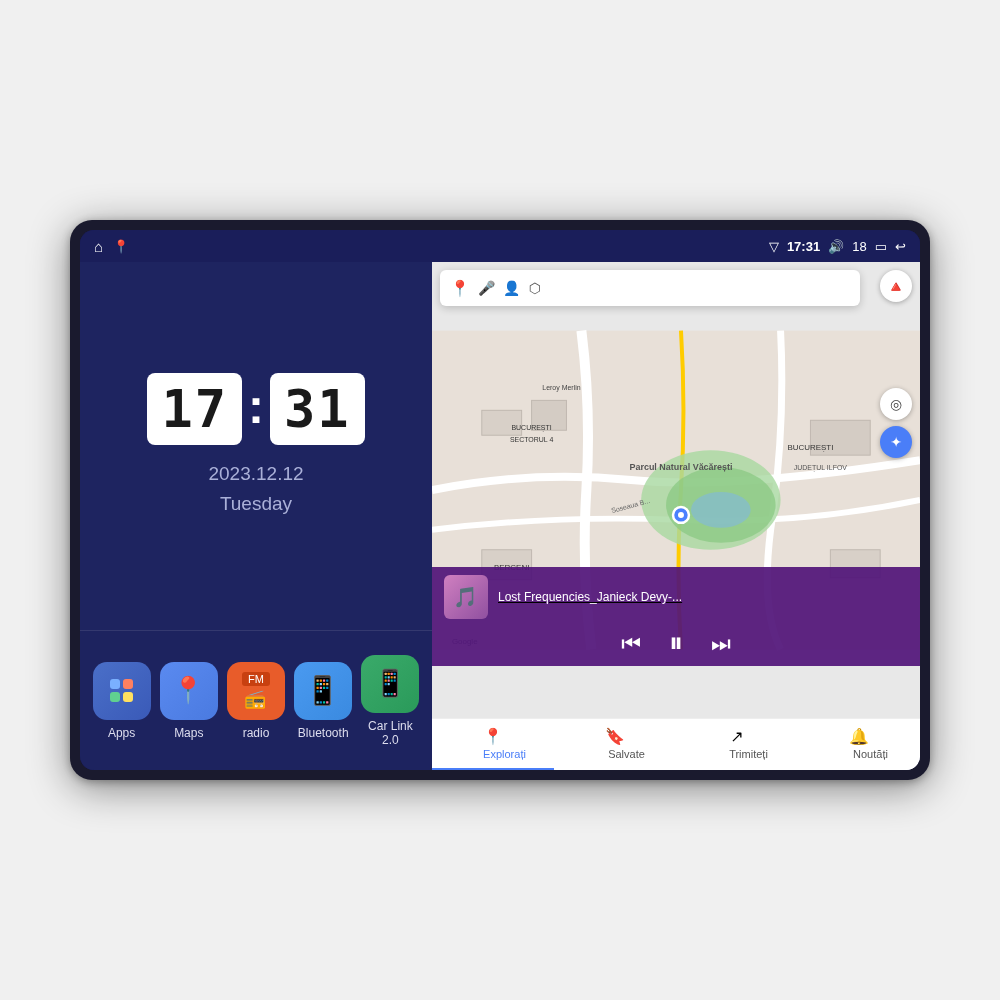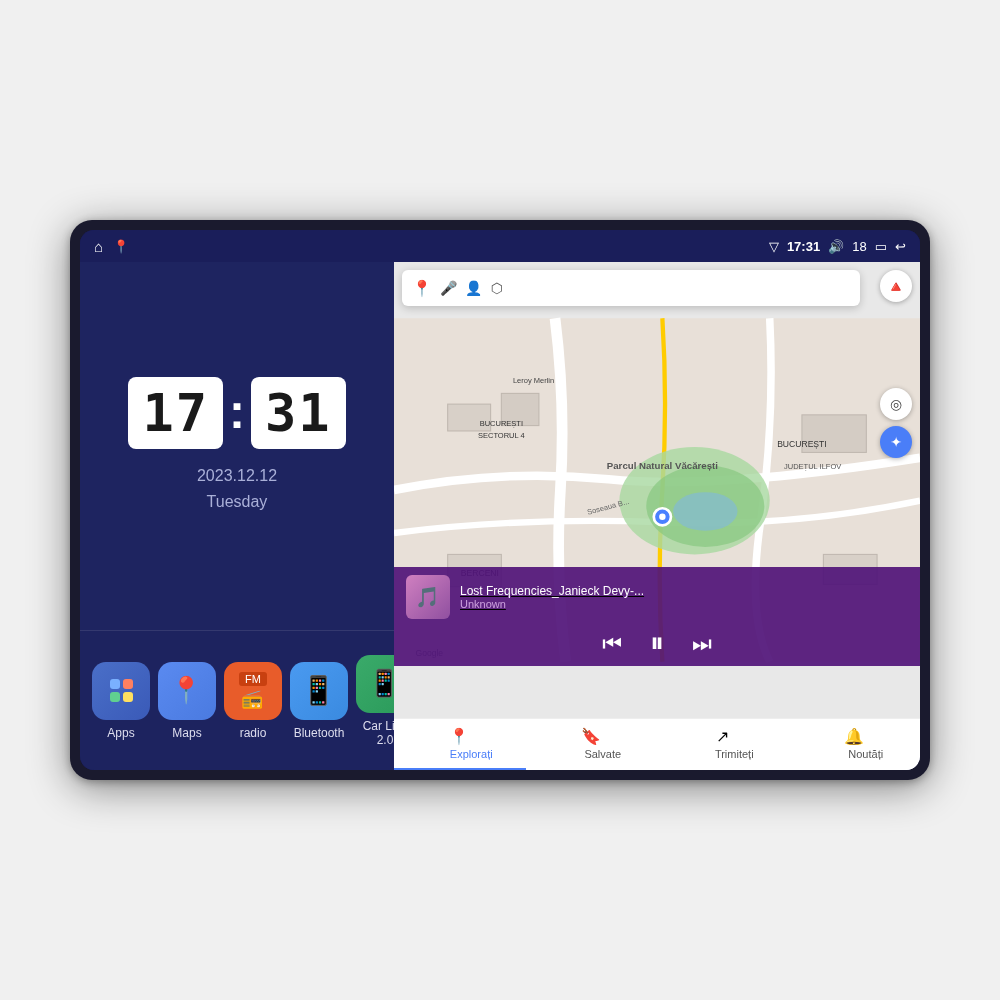--- a/index.html
+++ b/index.html
@@ -63,21 +63,21 @@
     
     .main-area {
       flex: 1;
       display: flex;
       flex-direction: row;
       overflow: hidden;
     }
 
     
     .left-panel {
-      width: 314px;
+      width: 352px;
       flex-shrink: 0;
       display: flex;
       flex-direction: column;
       background: #1a1e5a;
     }
 
     
     .clock-widget {
       flex: 1;
       display: flex;
@@ -106,21 +106,21 @@
       font-family: monospace;
     }
     .clock-colon {
       color: #fff;
       font-size: 48px;
       font-weight: bold;
       margin-bottom: 4px;
     }
     .clock-date {
       color: #aab0d8;
-      font-size: 16px;
+      font-size: 19px;
       text-align: center;
       line-height: 1.6;
     }
 
     
     .app-dock {
       height: 140px;
       background: #1e2460cc;
       display: flex;
       align-items: center;
@@ -453,21 +453,20 @@
             <div class="map-ctrl-btn" style="font-size:16px; color:#e84040;">🔺</div>
             <div class="map-ctrl-btn" style="margin-top: 80px;">◎</div>
             <div class="map-ctrl-btn" style="background:#4a7ef8; color:#fff;">✦</div>
           </div>
 
           <div class="music-player">
             <div class="music-top">
               <div class="music-thumb">🎵</div>
               <div class="music-info">
                 <div class="music-title">Lost Frequencies_Janieck Devy-...</div>
-                <div class="music-artist">Unknown</div>
               </div>
             </div>
             <div class="music-controls">
               <button class="music-btn">⏮</button>
               <button class="music-play-btn">⏸</button>
               <button class="music-btn">⏭</button>
             </div>
           </div>
         </div>
 

